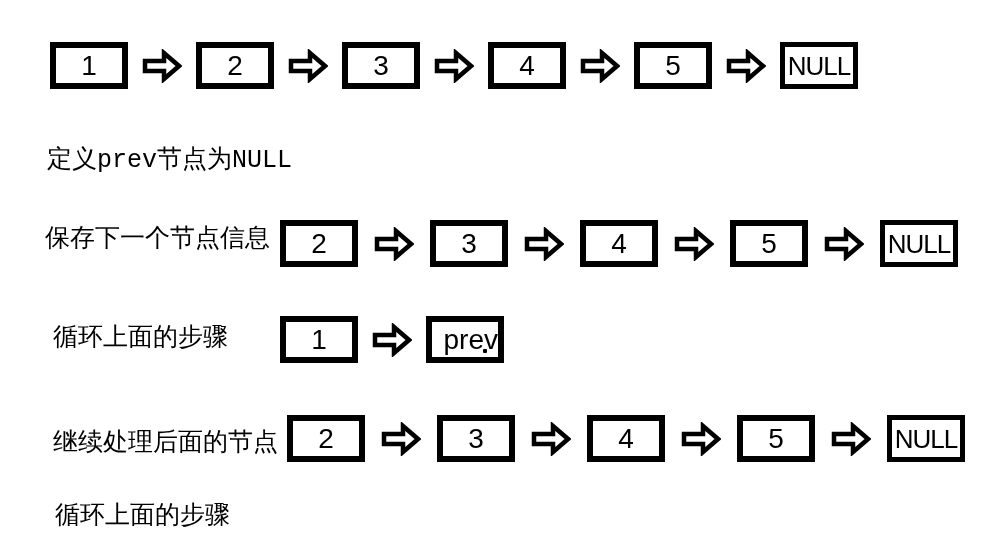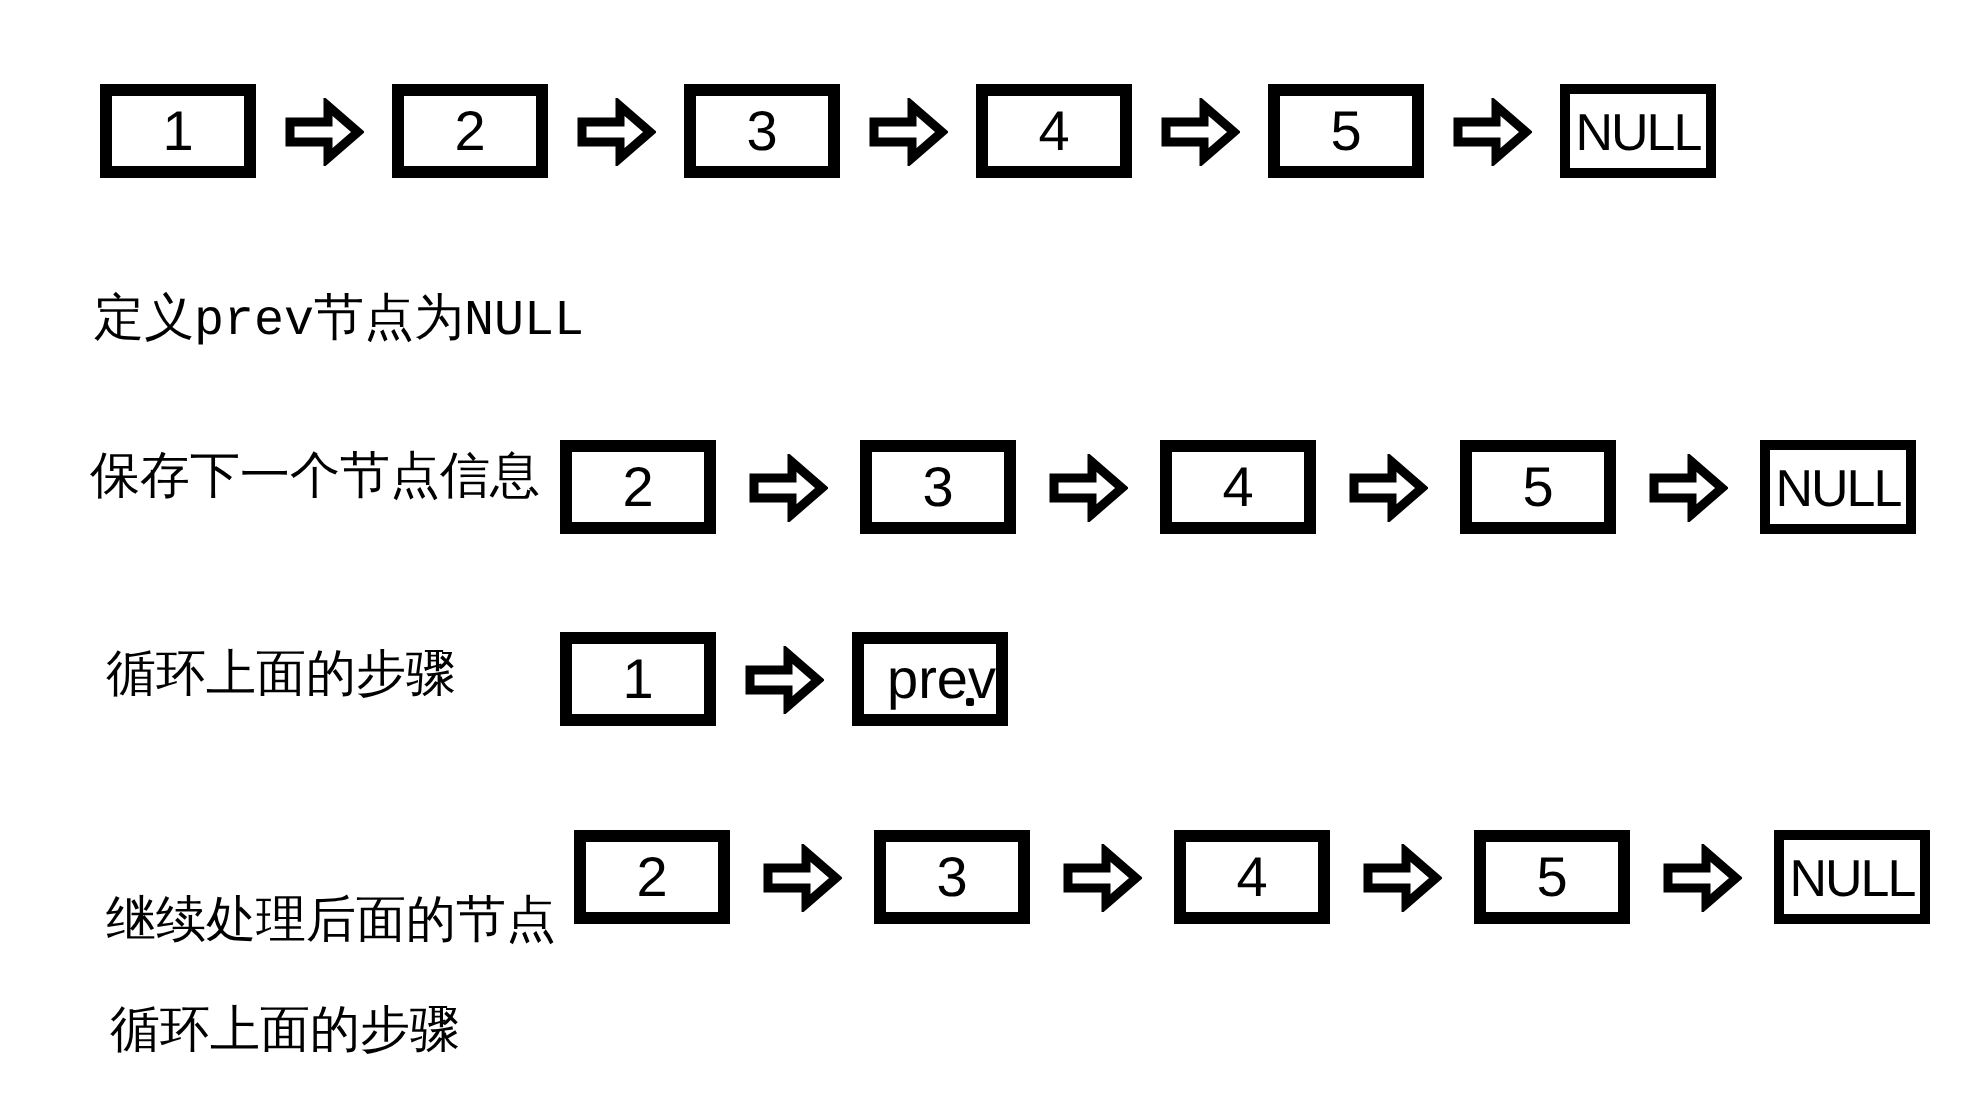--- a/index.html
+++ b/index.html
@@ -152,21 +152,21 @@
       </div>
     <svg class="arrow" width="40" height="34" viewBox="0 0 40 34">
         <path d="M3 12 L22 12 L22 4 L37 17 L22 30 L22 22 L3 22 Z" fill="#ffffff" stroke="#000000" stroke-width="4.5" stroke-linejoin="miter"></path>
       </svg>
     <div class="node prev">
         <span>prev</span>
       </div>
   </div>
   <span class="dot" style="left:483px; top:349px;"></span>
 
-  <div class="label" style="left:53px; top:447px;">继续处理后面的节点</div>
+  <div class="label" style="left:53px; top:429px;">继续处理后面的节点</div>
   <div class="chain" style="left:287px; top:415px;">
     <div class="node">
         <span>2</span>
       </div>
     <svg class="arrow" width="40" height="34" viewBox="0 0 40 34">
         <path d="M3 12 L22 12 L22 4 L37 17 L22 30 L22 22 L3 22 Z" fill="#ffffff" stroke="#000000" stroke-width="4.5" stroke-linejoin="miter"></path>
       </svg>
     <div class="node">
         <span>3</span>
       </div>

